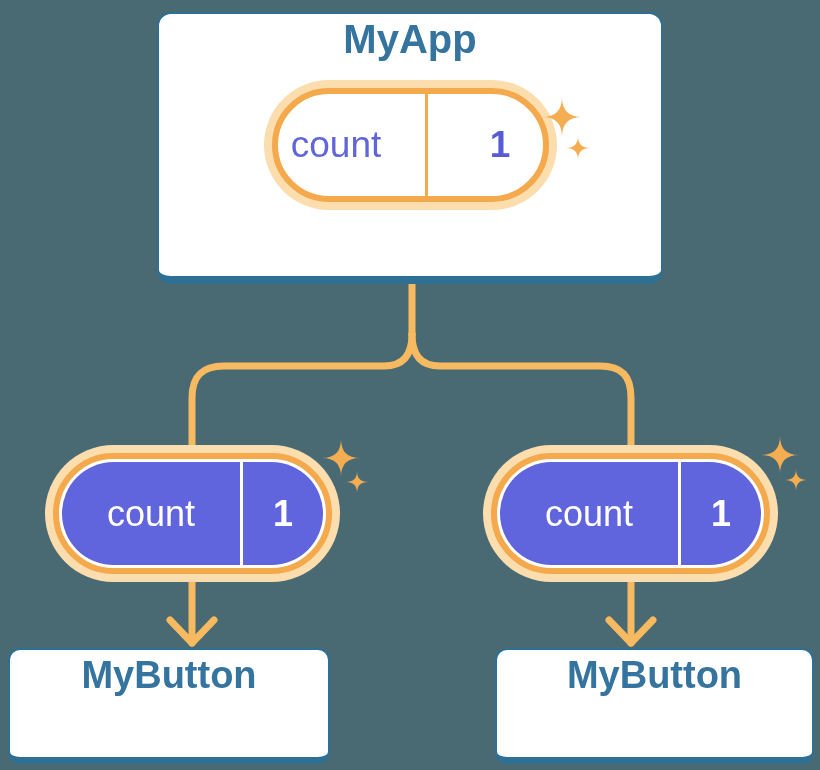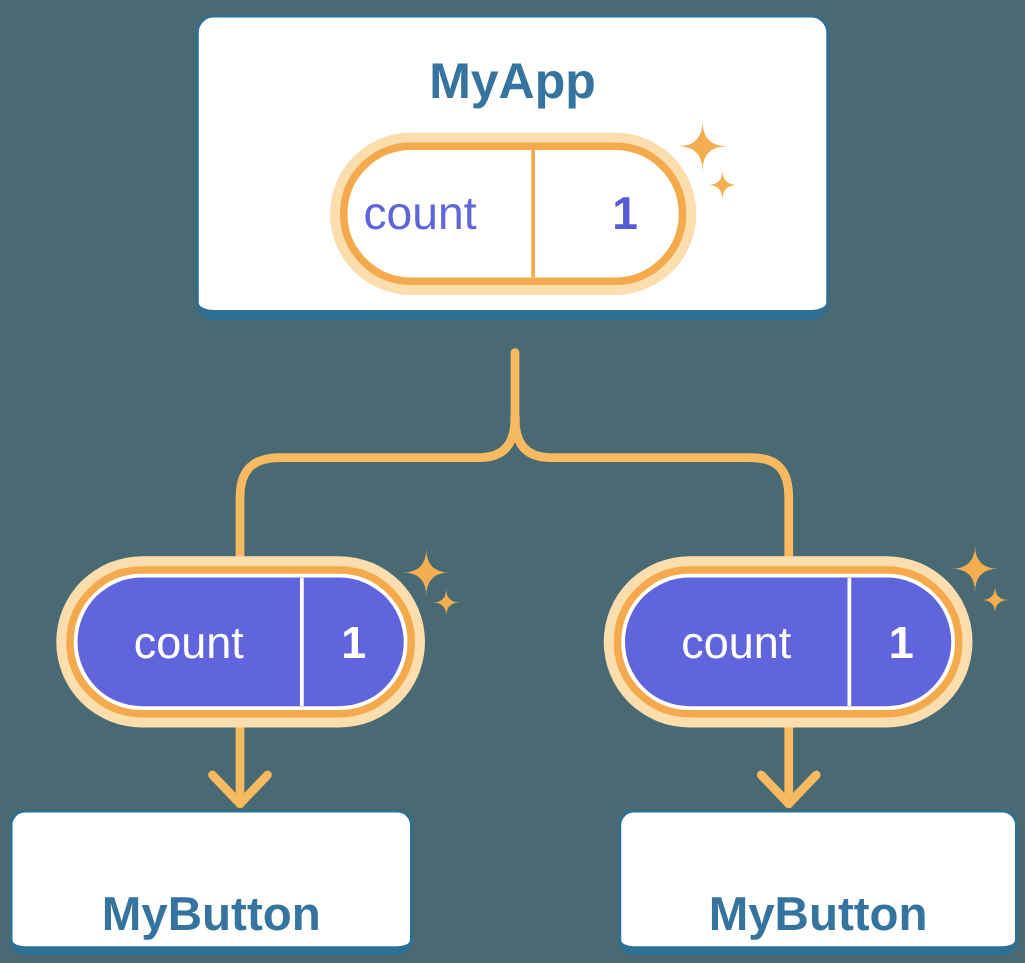--- a/index.html
+++ b/index.html
@@ -17,32 +17,32 @@
 
   .card {
     position:absolute;
     background:#ffffff;
     border:2px solid #2E6F94;
     border-bottom:8px solid #2E6F94;
     border-radius:14px;
     box-sizing:border-box;
     z-index:1;
   }
-  .root-card { left:157px; top:12px; width:506px; height:244px; padding-top:26px; }
+  .root-card { left:157px; top:12px; width:506px; height:272px; }
   .card-title {
     text-align:center;
     font-size:40px;
     font-weight:600;
     color:#35749E;
     line-height:50px;
   }
   .button-card {
     border-bottom-width:7px;
     border-radius:12px;
-    display:flex; align-items:flex-end; justify-content:center;
+    display:flex; align-items:flex-start; justify-content:center;
   }
   .button-card .card-title { font-size:38px; }
   .button-left  { left:8px;   top:648px; width:322px; height:116px; }
   .button-right { left:495px; top:648px; width:319px; height:116px; }
 
   
   .pill {
     box-sizing:border-box;
     background:#FCDDAE;
     border-radius:999px;

